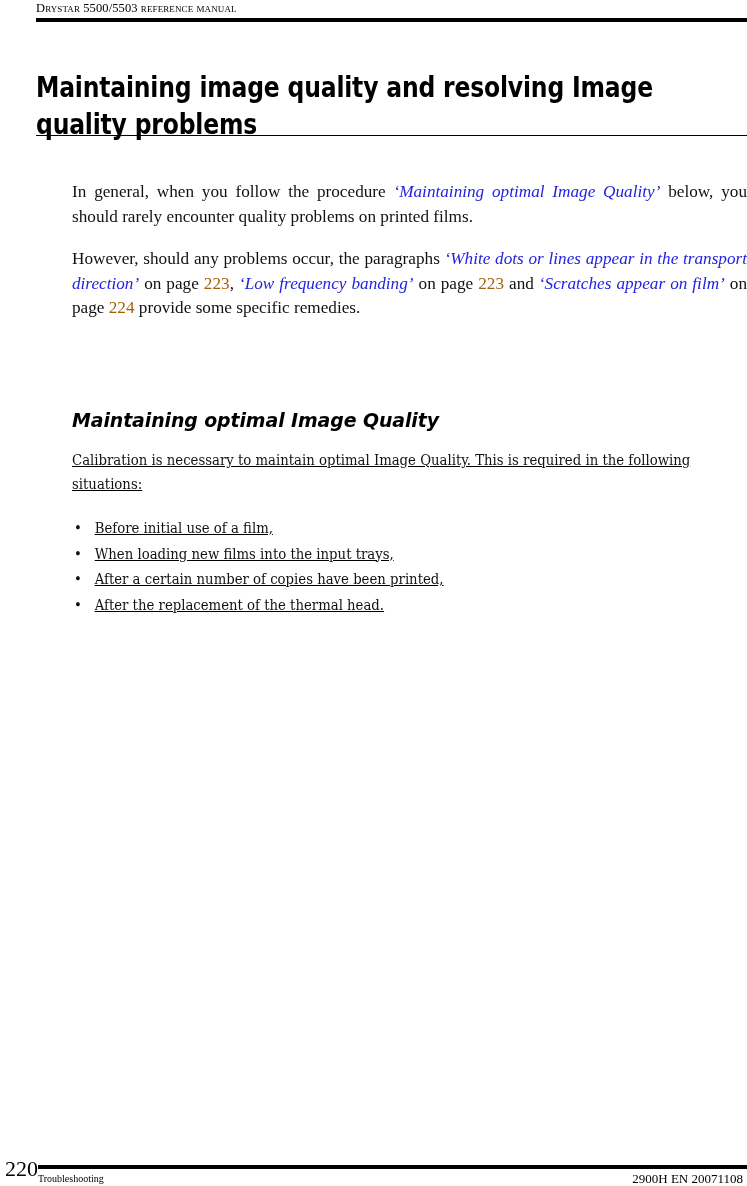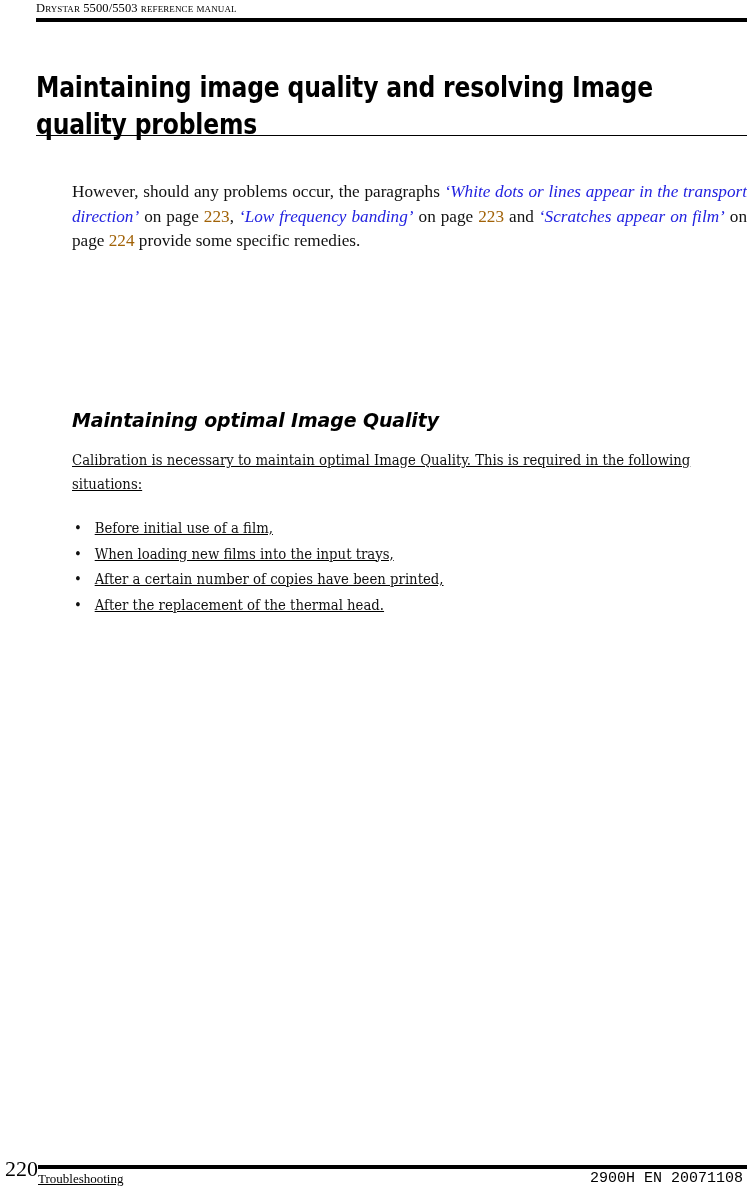--- a/index.html
+++ b/index.html
@@ -180,49 +180,49 @@
     top: 15px;
     width: 709px;
     height: 4px;
     background: #000;
   }
   .footer .ftr-left {
     position: absolute;
     left: 38px;
     top: 21px;
     font-family: "Liberation Serif", serif;
-    font-size: 13px;
+    font-size: 10px;
     line-height: 16px;
     color: #000;
-    text-decoration: underline;
   }
   .footer .ftr-right {
     position: absolute;
     right: 4px;
     top: 21px;
-    font-family: Liberation Mono, monospace;
-    font-size: 15px;
+    font-family: Liberation Serif, serif;
+    font-size: 13px;
     line-height: 16px;
     color: #000;
     white-space: nowrap;
   }
 </style>
 </head>
 <body>
 
 <div class="page-header">
   <div class="hdr-text">DRYSTAR 5500/5503 REFERENCE MANUAL</div>
 </div>
 <div class="hdr-rule"></div>
 
 <h1 class="chapter-title">Maintaining image quality and resolving Image quality problems</h1>
 <div class="title-rule"></div>
 
 <div class="content">
 
+  <p class="body"><span>In general, when you follow the procedure </span><a class="xref" href="#">‘Maintaining optimal Image Quality’</a><span> below, you should rarely encounter quality problems on printed films.</span></p>
 
   <p class="body last"><span>However, should any problems occur, the paragraphs </span><a class="xref" href="#">‘White dots or lines appear in the transport direction’</a><span> on page </span><a class="pageref" href="#">223</a><span>, </span><a class="xref" href="#">‘Low frequency banding’</a><span> on page </span><a class="pageref" href="#">223</a><span> and </span><a class="xref" href="#">‘Scratches appear on film’</a><span> on page </span><a class="pageref" href="#">224</a><span> provide some specific remedies.</span></p>
 
 </div>
 
 <h2 class="subhead">Maintaining optimal Image Quality</h2>
 
 <div class="sub-content">
   <p class="body2">Calibration is necessary to maintain optimal Image Quality. This is required in the following situations:</p>
 

